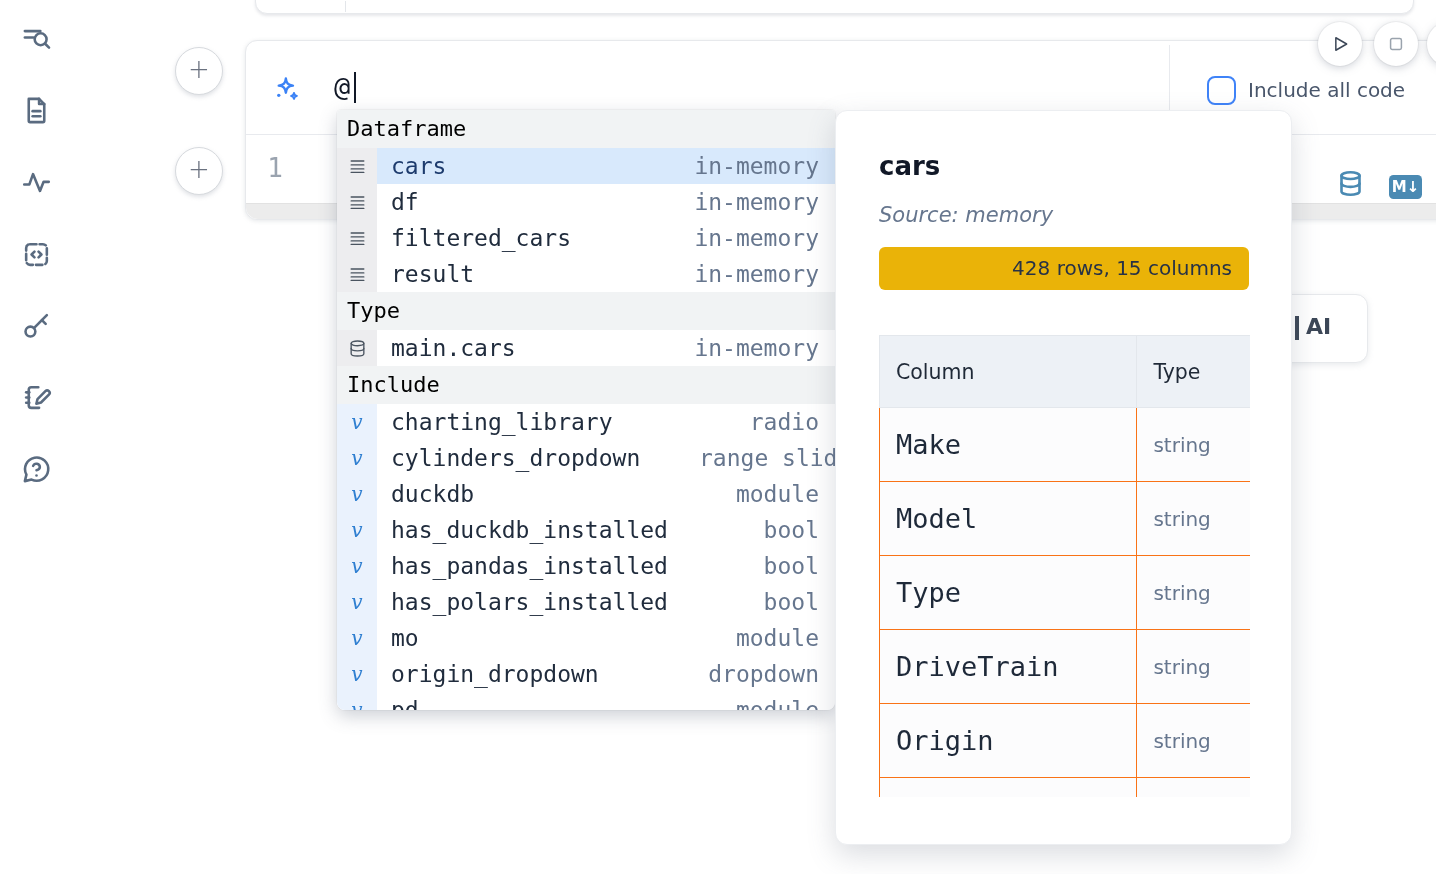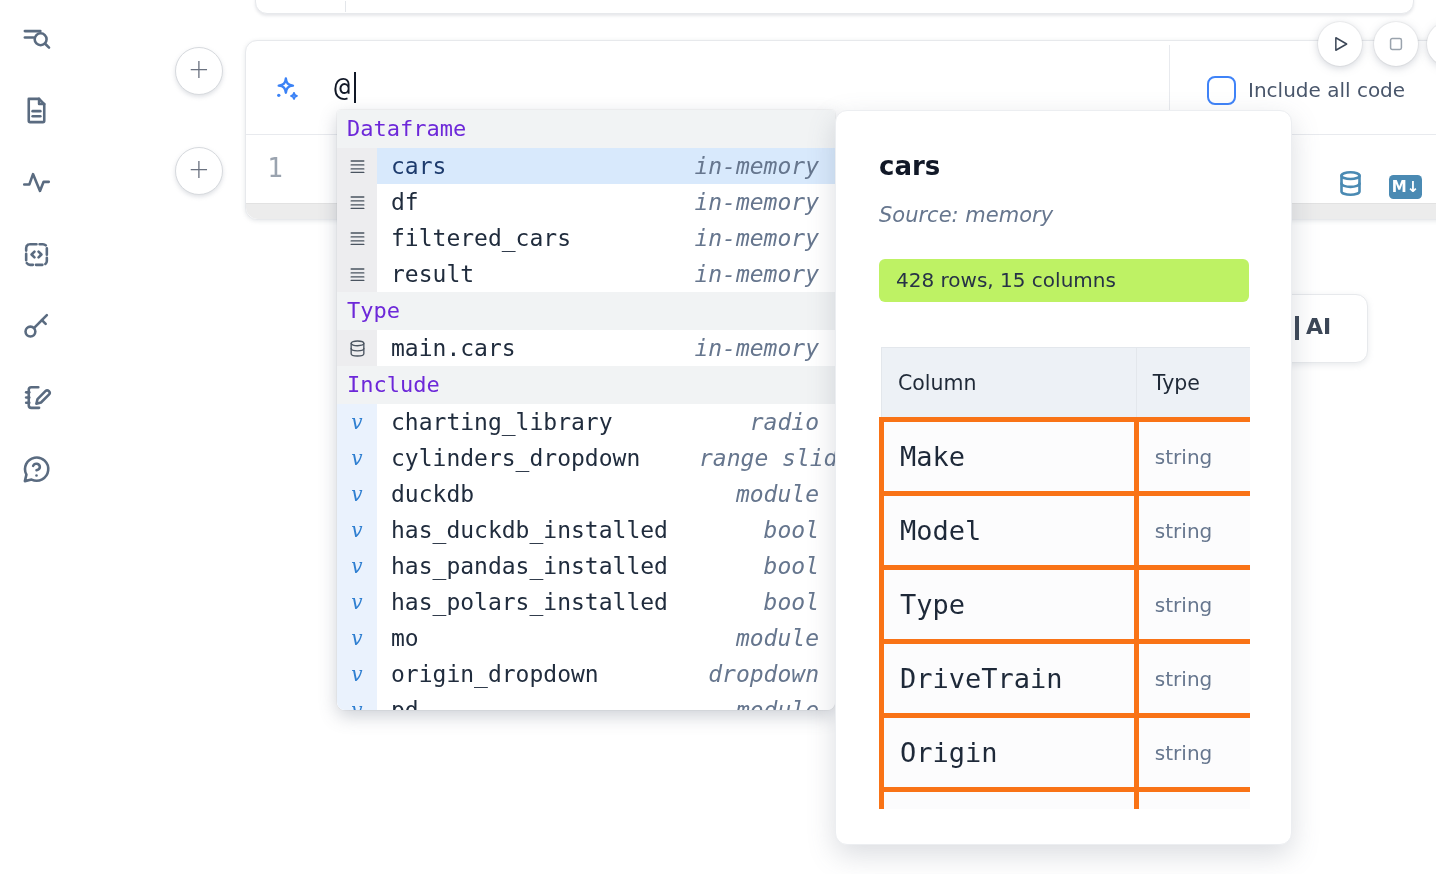--- a/index.html
+++ b/index.html
@@ -58,50 +58,50 @@
   .ai-btn{position:absolute;left:1140px;top:294px;width:226px;height:67px;background:#fff;
     border:1px solid #e7e9ec;border-radius:12px;box-shadow:0 2px 6px rgba(140,148,160,.2);
     z-index:5;cursor:pointer;}
   .ai-btn .partial-bar{position:absolute;left:154px;top:21px;width:4px;height:24px;background:#3c4757;}
   .ai-btn .ai-label{position:absolute;left:165px;top:19px;font-size:22px;font-weight:bold;color:#3c4757;}
 
   
   .autocomplete{position:absolute;left:337px;top:110px;width:498px;height:600px;background:#fff;
     border-radius:4px 4px 8px 8px;box-shadow:0 6px 18px rgba(90,100,120,.30),0 0 0 1px rgba(0,0,0,.03);
     overflow:hidden;z-index:20;font-family:"DejaVu Sans Mono","Liberation Mono",monospace;}
-  .ac-header{height:38px;line-height:38px;background:#f1f3f4;color:#6d28d9;font-size:22px;
+  .ac-header{height:38px;line-height:38px;background:#f1f3f4;color:#000000;font-size:22px;
     padding-left:10px;}
   .ac-row{height:36px;display:flex;align-items:center;cursor:pointer;background:#fff;}
   .ac-gutter{width:40px;height:100%;flex:0 0 40px;display:flex;align-items:center;justify-content:center;background:#ededef;}
   .ac-gutter.var{background:#eaf2fd;}
   .ac-gutter svg{width:19px;height:19px;stroke:#4a5460;stroke-width:1.7;fill:none;stroke-linecap:round;}
   .ac-gutter .vsym{font-family:"DejaVu Serif","Liberation Serif",serif;font-style:italic;
     color:#2f7fd1;font-size:20px;}
   .ac-row .nm{margin-left:14px;font-size:23px;color:#202c3d;white-space:nowrap;}
-  .ac-row .tp{margin-left:auto;padding-right:16px;font-size:23px;color:#66768e;white-space:nowrap;font-style:italic;}
+  .ac-row .tp{margin-left:auto;padding-right:16px;font-size:23px;color:#66768e;white-space:nowrap;}
   .ac-row.sel{background:#fff;}
   .ac-row.sel{background:linear-gradient(to right,#ededef 40px,#d8e9fc 40px);}
   .ac-row.sel .nm{color:#1d3b6d;}
   .ac-row .tp.clipped{overflow:hidden;width:138px;padding-right:0;margin-right:-2px;}
 
   
   .card{position:absolute;left:835px;top:110px;width:457px;height:735px;background:#fff;
     border:1px solid #eceef1;border-radius:12px;
     box-shadow:0 10px 28px rgba(90,100,120,.22);z-index:25;box-sizing:border-box;
     padding:40px 43px 0 43px;overflow:hidden;}
   .card-title{font-size:26px;font-weight:bold;color:#111827;line-height:31px;}
   .card-source{margin-top:20px;font-size:21px;color:#66768e;line-height:27px;font-style:italic;}
-  .card-badge{margin-top:30px;width:370px;box-sizing:border-box;background:#bef264;
-    border-radius:6px;padding:8px 17px;font-size:20px;color:#273246;line-height:27px;}
+  .card-badge{margin-top:18px;width:370px;box-sizing:border-box;background:#eab308;
+    border-radius:6px;padding:8px 17px;font-size:20px;color:#273246;line-height:27px;text-align:right;}
   .tbl-wrap{margin-top:45px;width:371px;height:462px;overflow:hidden;}
   table.schema{border-collapse:collapse;width:408px;}
   table.schema th{width:234px;height:72px;background:#edf1f6;border:1px solid #e3e7ec;
     font-weight:400;font-size:20.5px;color:#1f2937;text-align:left;padding:0 16px;box-sizing:border-box;}
   table.schema th.tcol{width:136px;}
-  table.schema td{height:74px;border:5px solid #f97316;padding:0 16px;background:#fcfcfd;box-sizing:border-box;}
+  table.schema td{height:74px;border:1px solid #f97316;padding:0 16px;background:#fcfcfd;box-sizing:border-box;}
   table.schema td.cname{font-family:"DejaVu Sans Mono","Liberation Mono",monospace;
     font-size:27px;color:#1e2939;}
   table.schema td.ctype{font-size:20px;color:#66768e;margin-top:23px;}
 </style>
 </head>
 <body>
 
 <div class="sidebar">
   <div class="sb-icon" style="top:24px">
     <svg viewBox="0 0 24 24">

